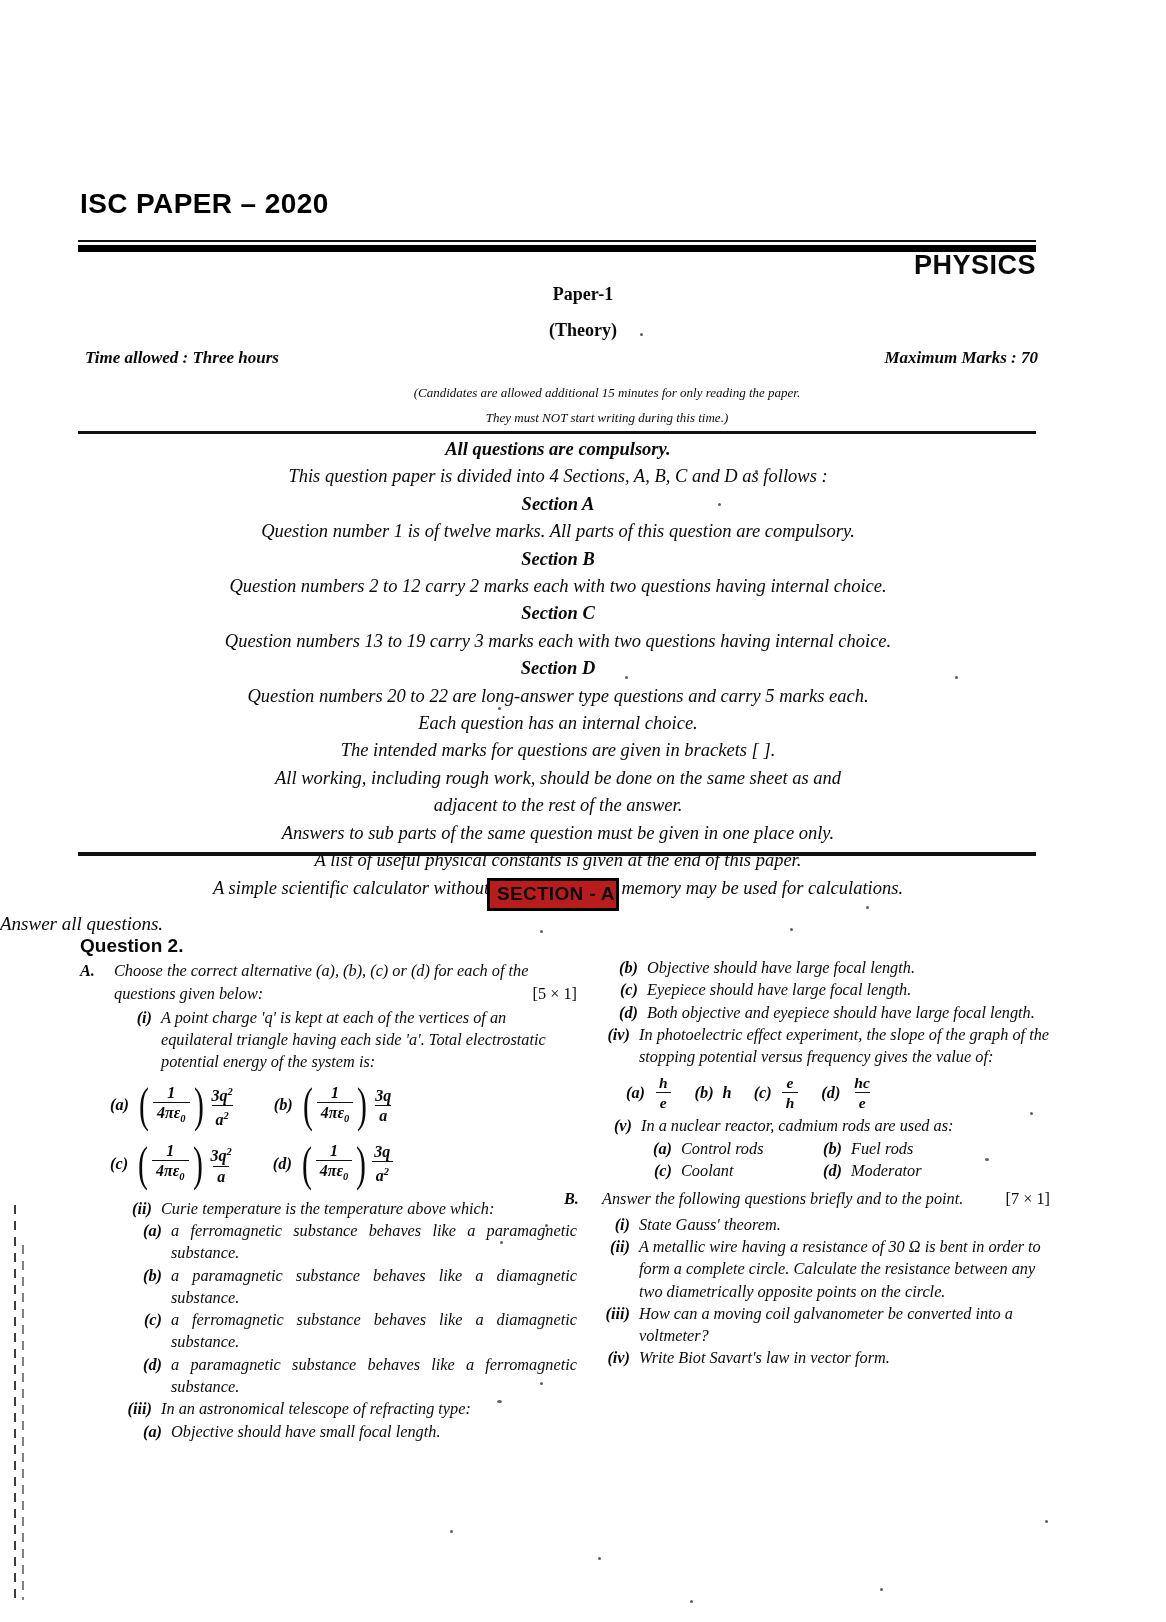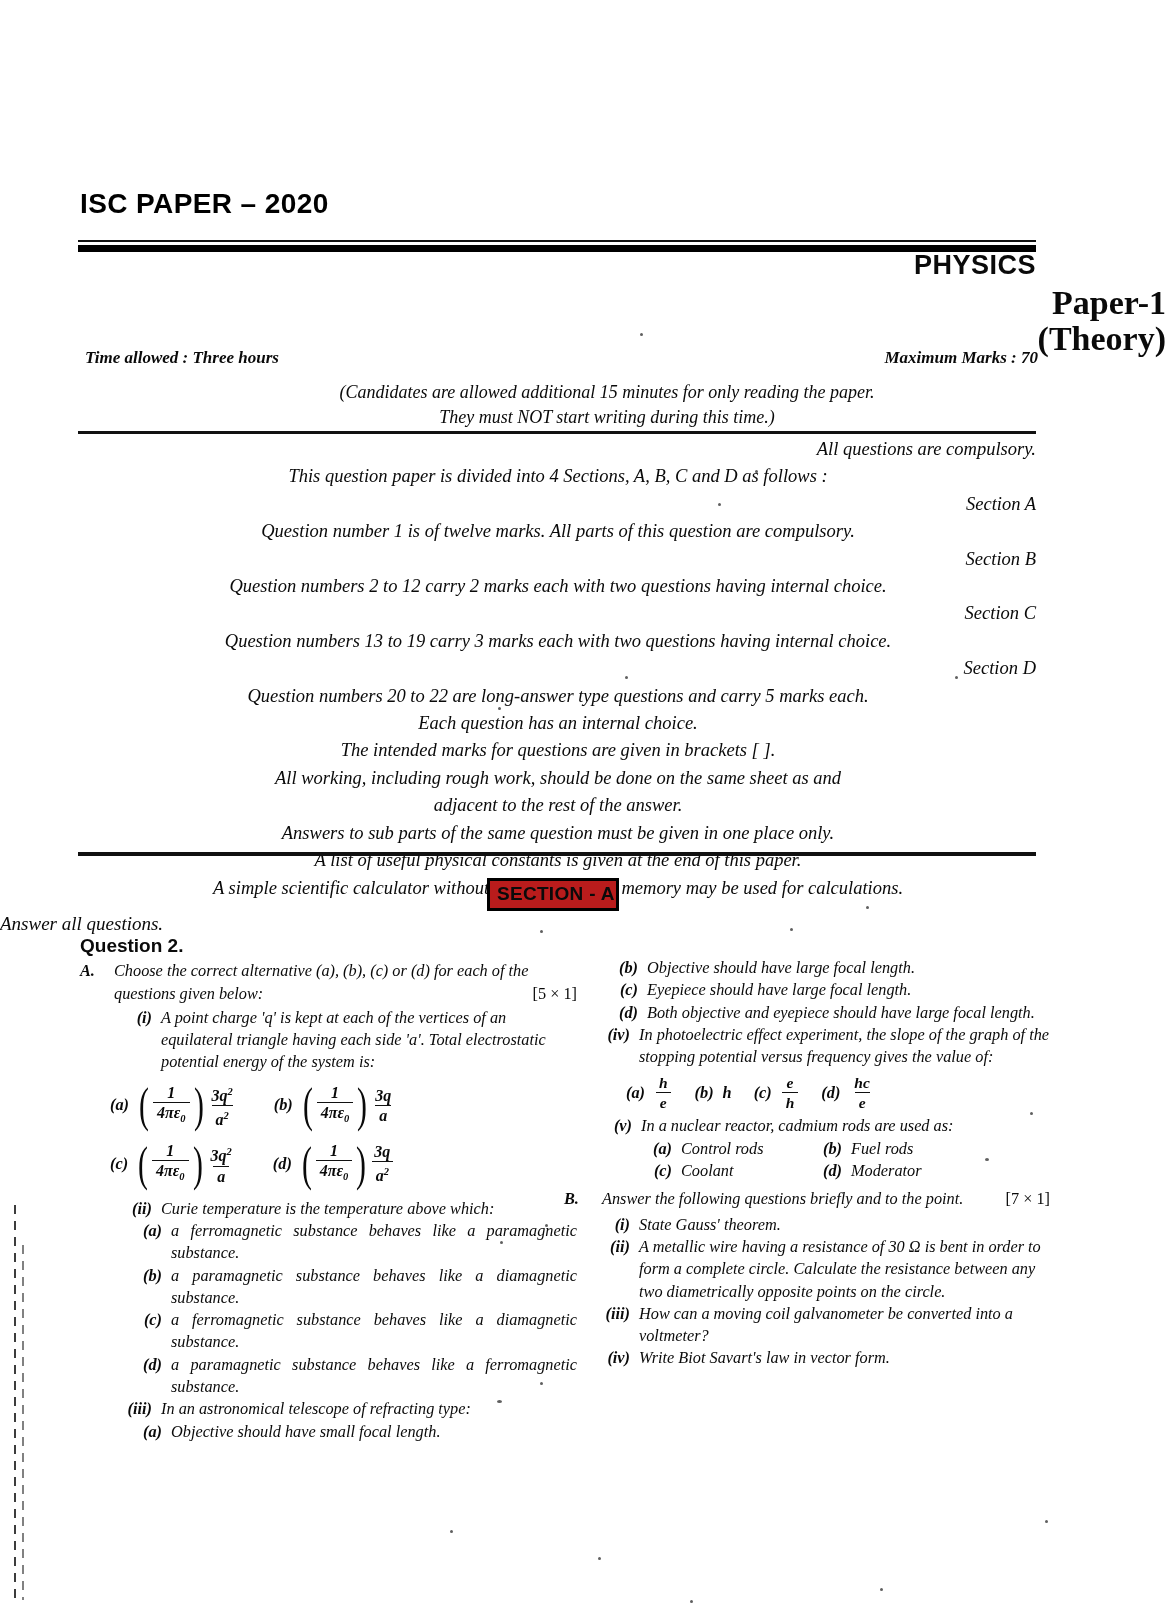--- a/index.html
+++ b/index.html
@@ -83,24 +83,24 @@
     right: 130px;
     top: 250px;
     font-family: "Liberation Sans", sans-serif;
     font-weight: bold;
     font-size: 27px;
     letter-spacing: .5px;
   }
   .paper-1, .theory {
     position: absolute;
     width: 100%;
-    text-align: right;
+    text-align: center;
     font-family: "Liberation Serif", serif;
     font-weight: bold;
-    font-size: 34px;
+    font-size: 18px;
   }
   .paper-1 { top: 284px; }
   .theory  { top: 320px; }
 
   .time-allowed {
     position: absolute;
     left: 85px;
     top: 348px;
     font-style: italic;
     font-weight: bold;
@@ -114,21 +114,21 @@
     font-weight: bold;
     font-size: 17px;
     margin-left: 32px;
   }
   .cand-note {
     position: absolute;
     left: 0; right: 0;
     top: 380px;
     text-align: center;
     font-style: italic;
-    font-size: 18px;
+    font-size: 13px;
     line-height: 25px;
     padding-left: 48px;
   }
   .rule-mid {
     position: absolute;
     left: 78px;
     top: 431px;
     width: 958px;
     height: 3px;
     background: #111;
@@ -140,22 +140,21 @@
     left: 80px;
     top: 436px;
     width: 956px;
     text-align: center;
     font-style: italic;
     font-size: 18.5px;
     line-height: 27.4px;
   }
   .instructions .ln { white-space: nowrap; }
   .instructions .hd {
-    font-weight: normal;
-    text-align: right;
+    font-weight: bold;
   }
 
   .rule-bottom {
     position: absolute;
     left: 78px;
     top: 852px;
     width: 958px;
     height: 4px;
     background: #111;
   }

